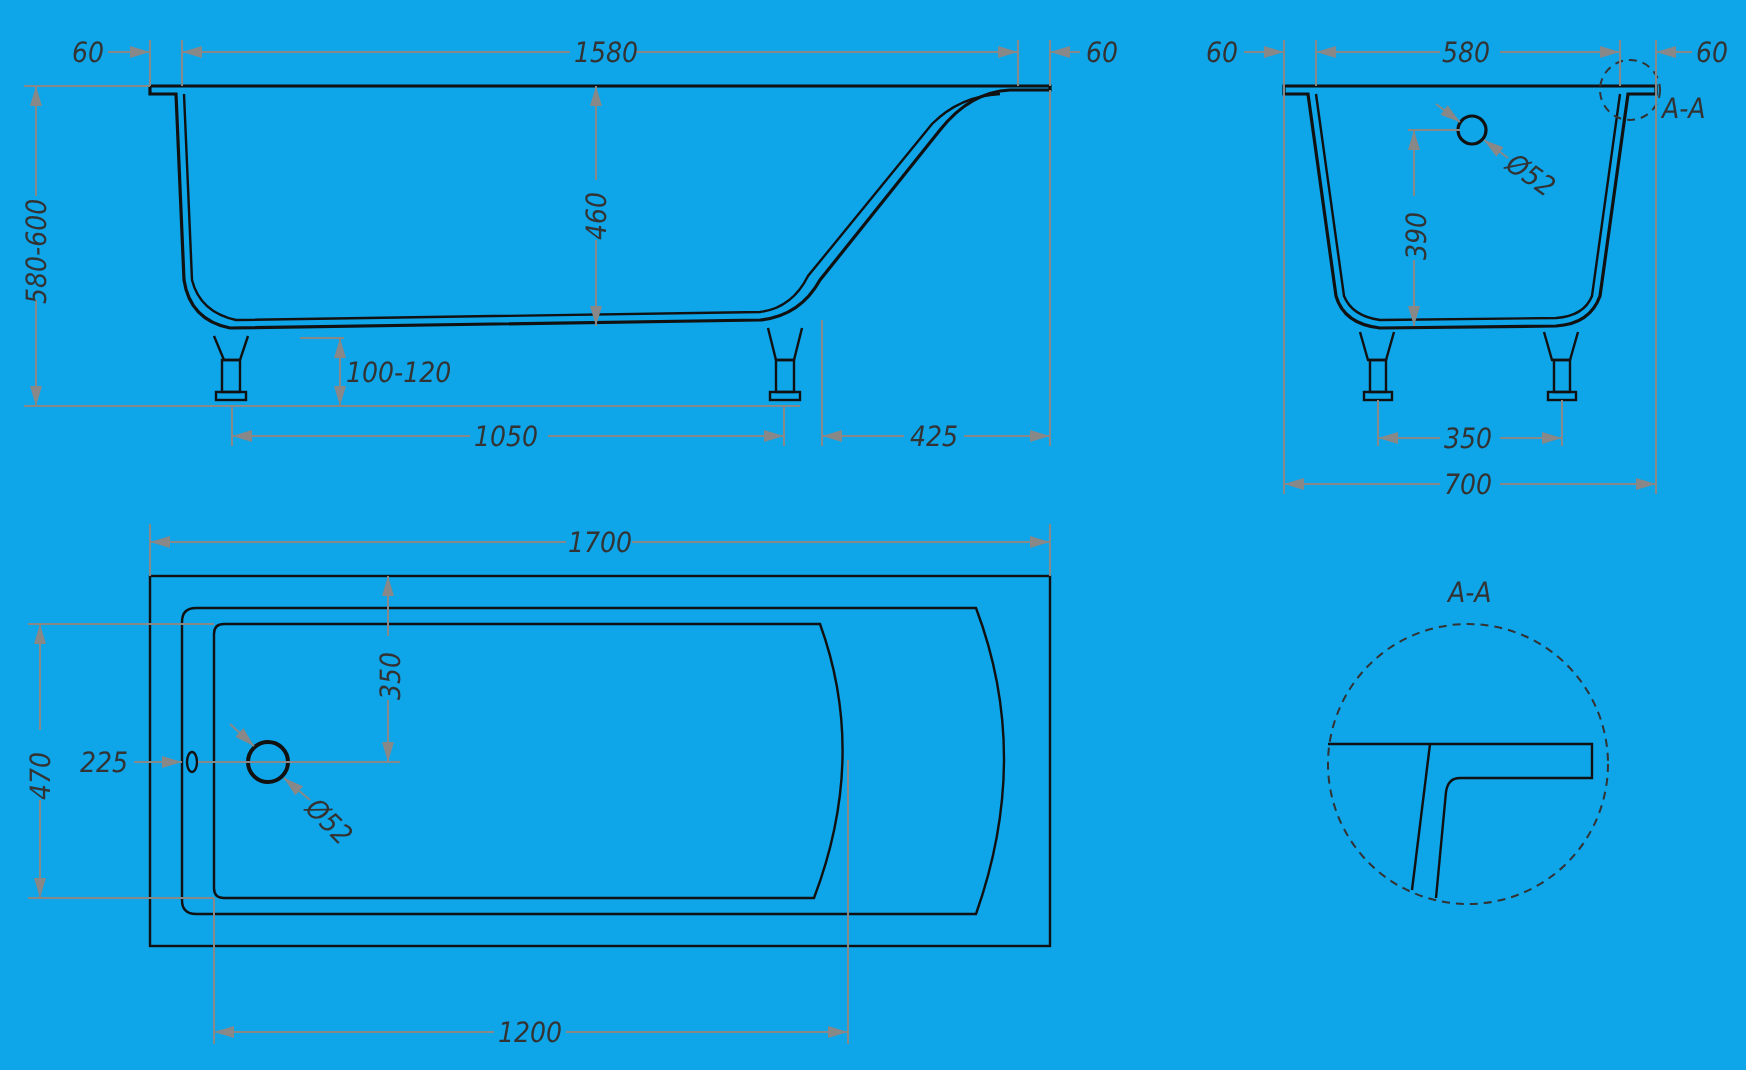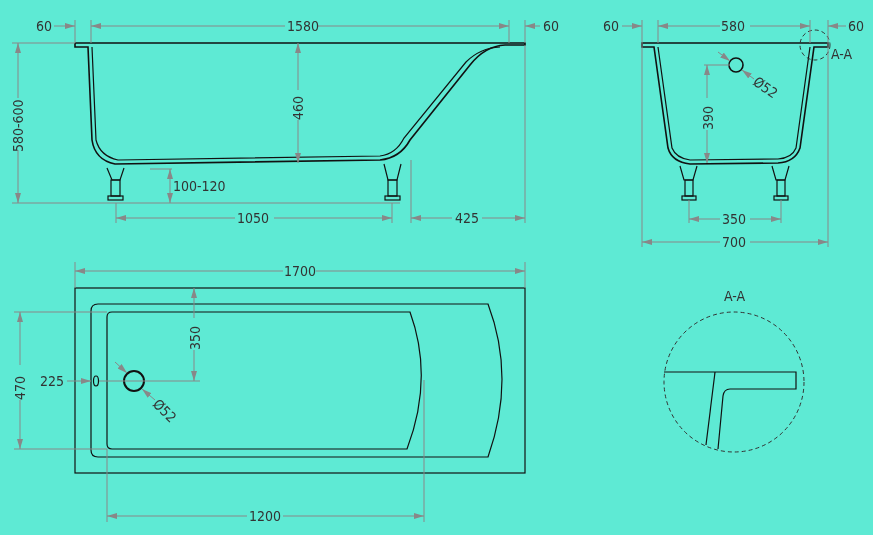--- a/index.html
+++ b/index.html
@@ -1,16 +1,16 @@
 <!DOCTYPE html>
 <html><head>
 <meta charset="utf-8">
 <style>
   html,body{margin:0;padding:0;background:#fff;}
-  #stage{position:relative;width:873px;height:535px;overflow:hidden;background:#5eead4;}
+  #stage{position:relative;width:873px;height:535px;overflow:hidden;background:#0ea5e9;font-style:italic;}
   svg{position:absolute;left:0;top:0;}
   .lbl{font-family:"DejaVu Sans Condensed","DejaVu Sans",sans-serif;font-size:14px;fill:#333;}
   .dim{stroke:#888;stroke-width:1;fill:none;}
   .obj{stroke:#111;stroke-width:1.6;fill:none;}
   .thin{stroke:#111;stroke-width:1.2;fill:none;}
   .arrow{fill:#888;}
 </style>
 </head>
 <body>
 

